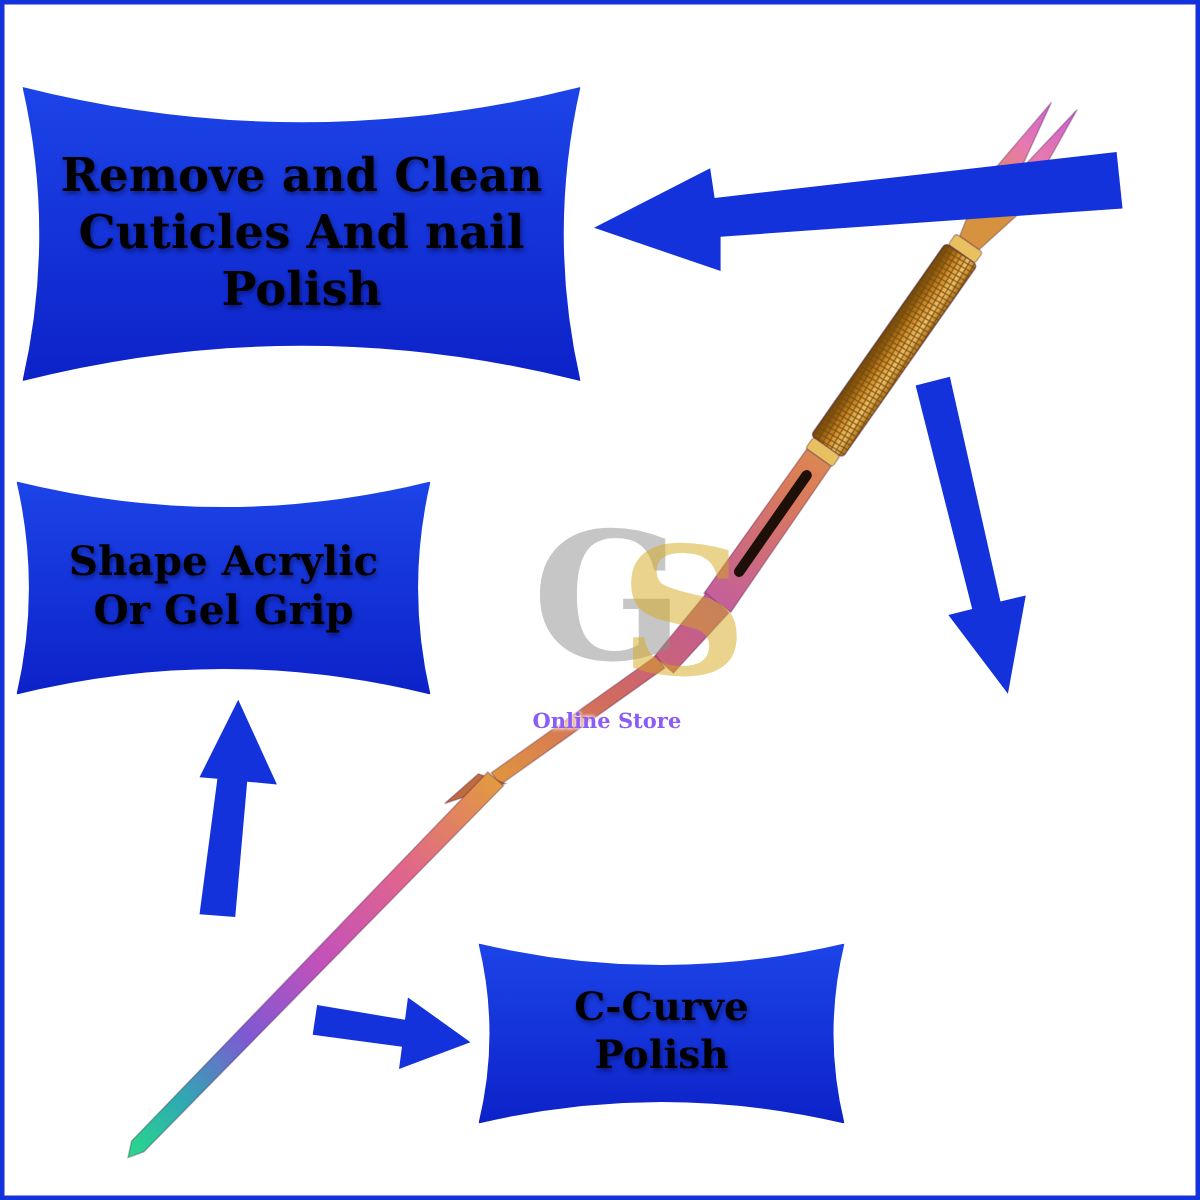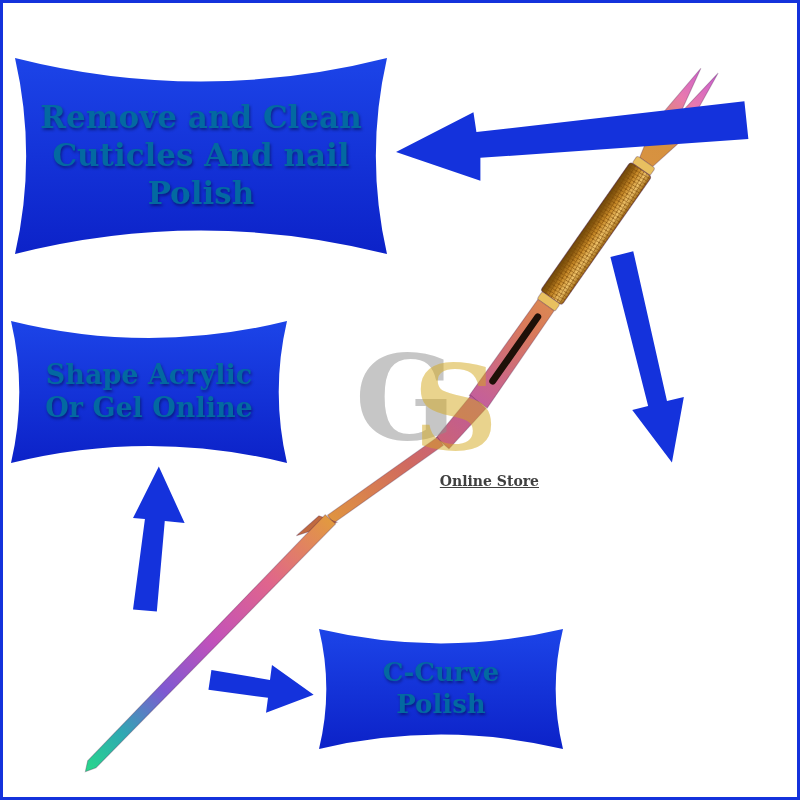--- a/index.html
+++ b/index.html
@@ -7,38 +7,38 @@
     position:relative;width:800px;height:800px;box-sizing:border-box;
     border:3px solid #1432dc;background:#ffffff;overflow:hidden;
     font-family:"DejaVu Serif","Liberation Serif",serif;
   }
   #tool-svg,#arrow-svg{position:absolute;left:0;top:0;width:100%;height:100%;}
   .banner{position:absolute;}
   .banner .shape{position:absolute;left:0;top:0;width:100%;height:100%;}
   .banner .label{
     position:relative;width:100%;height:100%;
     display:flex;align-items:center;justify-content:center;text-align:center;
-    color:#0369a1;font-weight:bold;white-space:pre-line;
+    color:#000000;font-weight:bold;white-space:pre-line;
     text-shadow:1px 2px 3px rgba(0,0,30,.45);line-height:1.22;
   }
   #banner-remove{left:12px;top:55px;width:372px;height:196px;}
   #banner-remove .label{font-size:31px;}
   #banner-shape{left:8px;top:318px;width:276px;height:142px;}
   #banner-shape .label{font-size:27px;}
   #banner-grip{left:586px;top:474px;width:188px;height:112px;}
   #banner-grip .label{font-size:24px;}
   #banner-ccurve{left:316px;top:626px;width:244px;height:120px;}
   #banner-ccurve .label{font-size:26px;}
   #watermark{position:absolute;left:352px;top:336px;width:184px;height:150px;pointer-events:none;}
   #watermark .letter{position:absolute;font-weight:bold;opacity:.5;line-height:1;}
   #watermark .g{left:0;top:0;font-size:118px;color:#8e8e8e;}
   #watermark .s{left:58px;top:10px;font-size:118px;color:#d4a91e;}
   #watermark .caption{
-    position:absolute;left:0;right:0;bottom:0;text-align:right;
-    font-size:14px;font-weight:bold;color:#404040;text-shadow:0 0 3px #fff,0 0 3px #fff;text-decoration:underline;
+    position:absolute;left:0;right:0;bottom:0;text-align:left;
+    font-size:14px;font-weight:bold;color:#8b5cf6;text-shadow:0 0 3px #fff,0 0 3px #fff;
   }
 </style>
 </head>
 <body>
 
 <div id="canvas">
 
   <svg id="tool-svg" viewBox="0 0 800 800">
     <defs>
       <linearGradient id="gradU" gradientUnits="userSpaceOnUse" x1="0" y1="0" x2="410" y2="0">
@@ -118,21 +118,21 @@
     <svg class="shape" viewBox="0 0 200 100" preserveAspectRatio="none">
       <defs>
           <linearGradient id="bg2" x1="0" y1="0" x2="0" y2="1">
         <stop offset="0" stop-color="#1c44e8"></stop>
             <stop offset="1" stop-color="#0c22c8"></stop>
       </linearGradient>
         </defs>
       <path d="M0 0 Q100 24 200 0 Q188 50 200 100 Q100 76 0 100 Q12 50 0 0 Z" fill="url(#bg2)"></path>
     </svg>
     <div class="label">Shape Acrylic
-Or Gel Online</div>
+Or Gel Grip</div>
   </div>
 
 
   <div class="banner" id="banner-ccurve">
     <svg class="shape" viewBox="0 0 200 100" preserveAspectRatio="none">
       <defs>
           <linearGradient id="bg4" x1="0" y1="0" x2="0" y2="1">
         <stop offset="0" stop-color="#1c44e8"></stop>
             <stop offset="1" stop-color="#0c22c8"></stop>
       </linearGradient>

